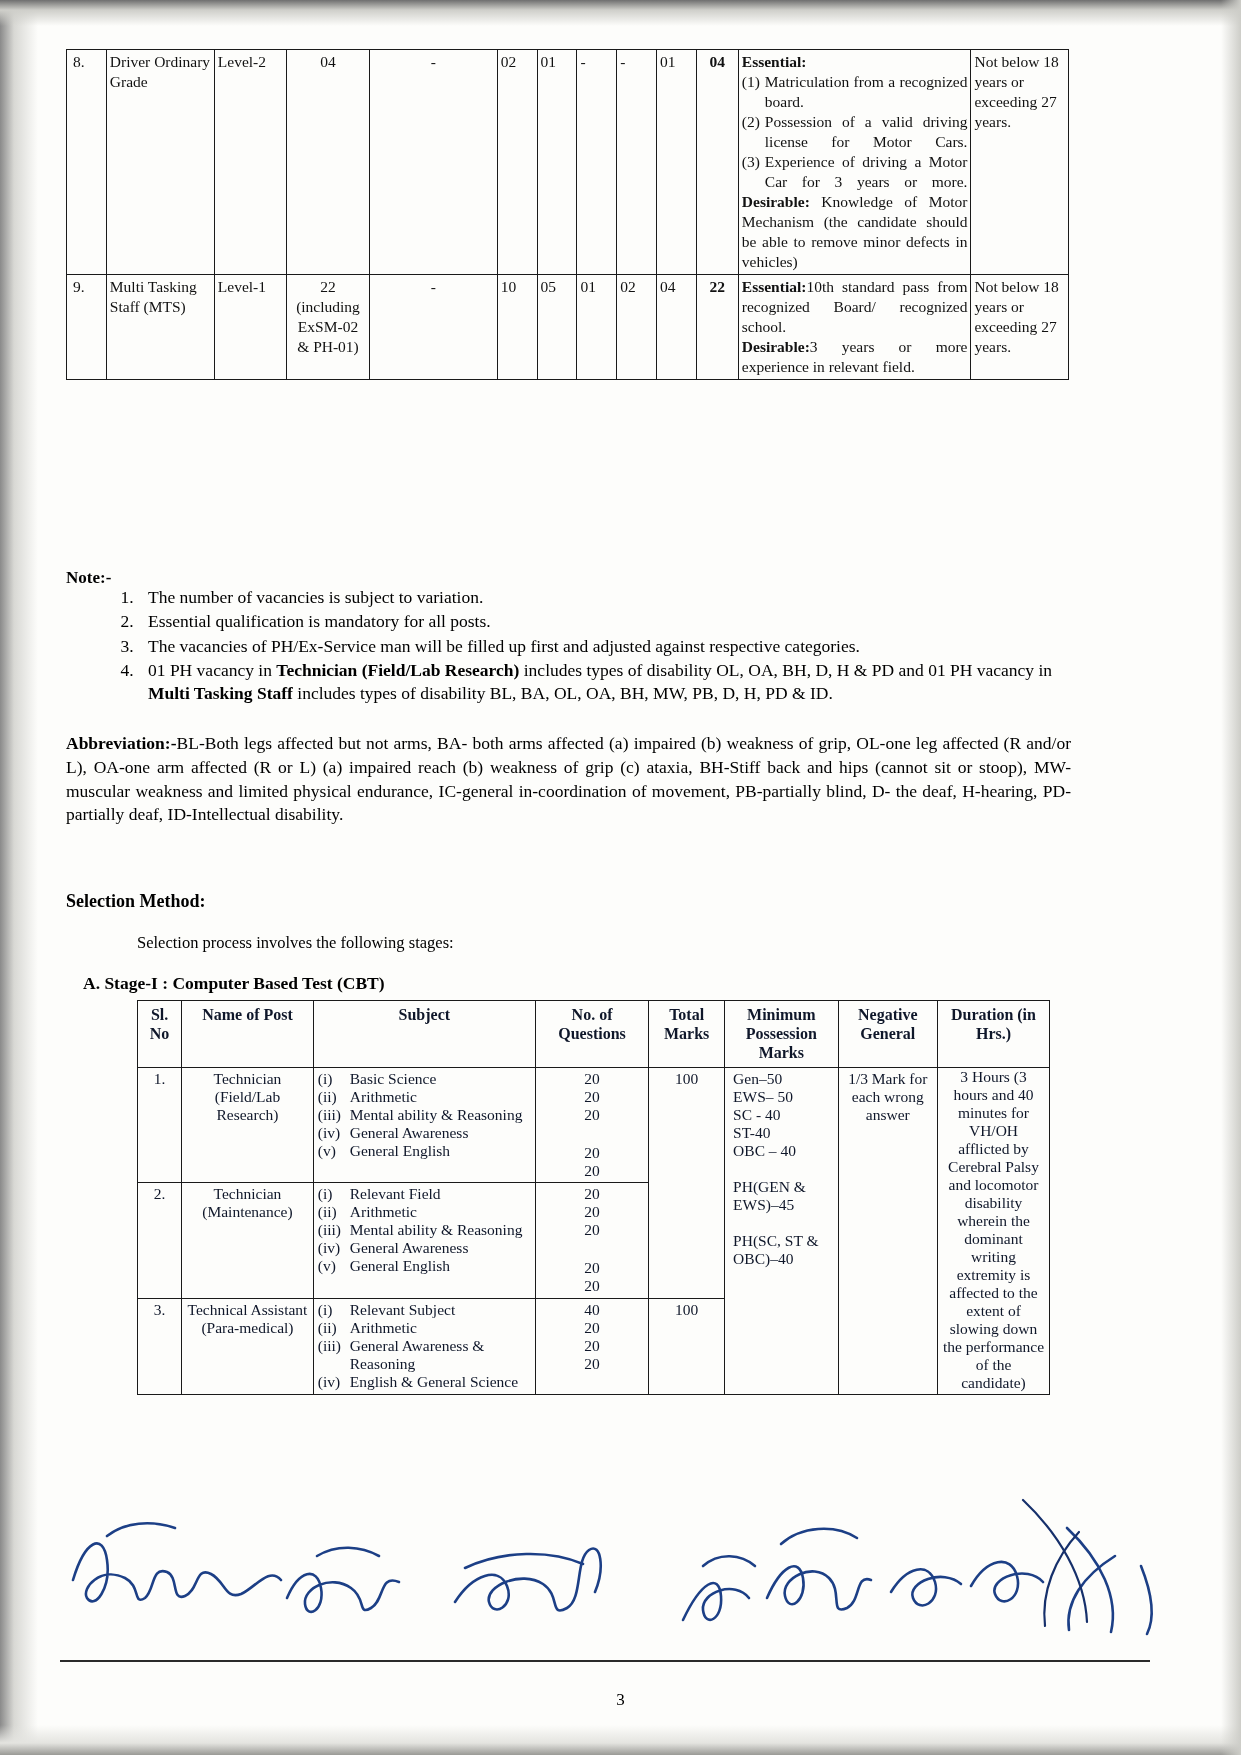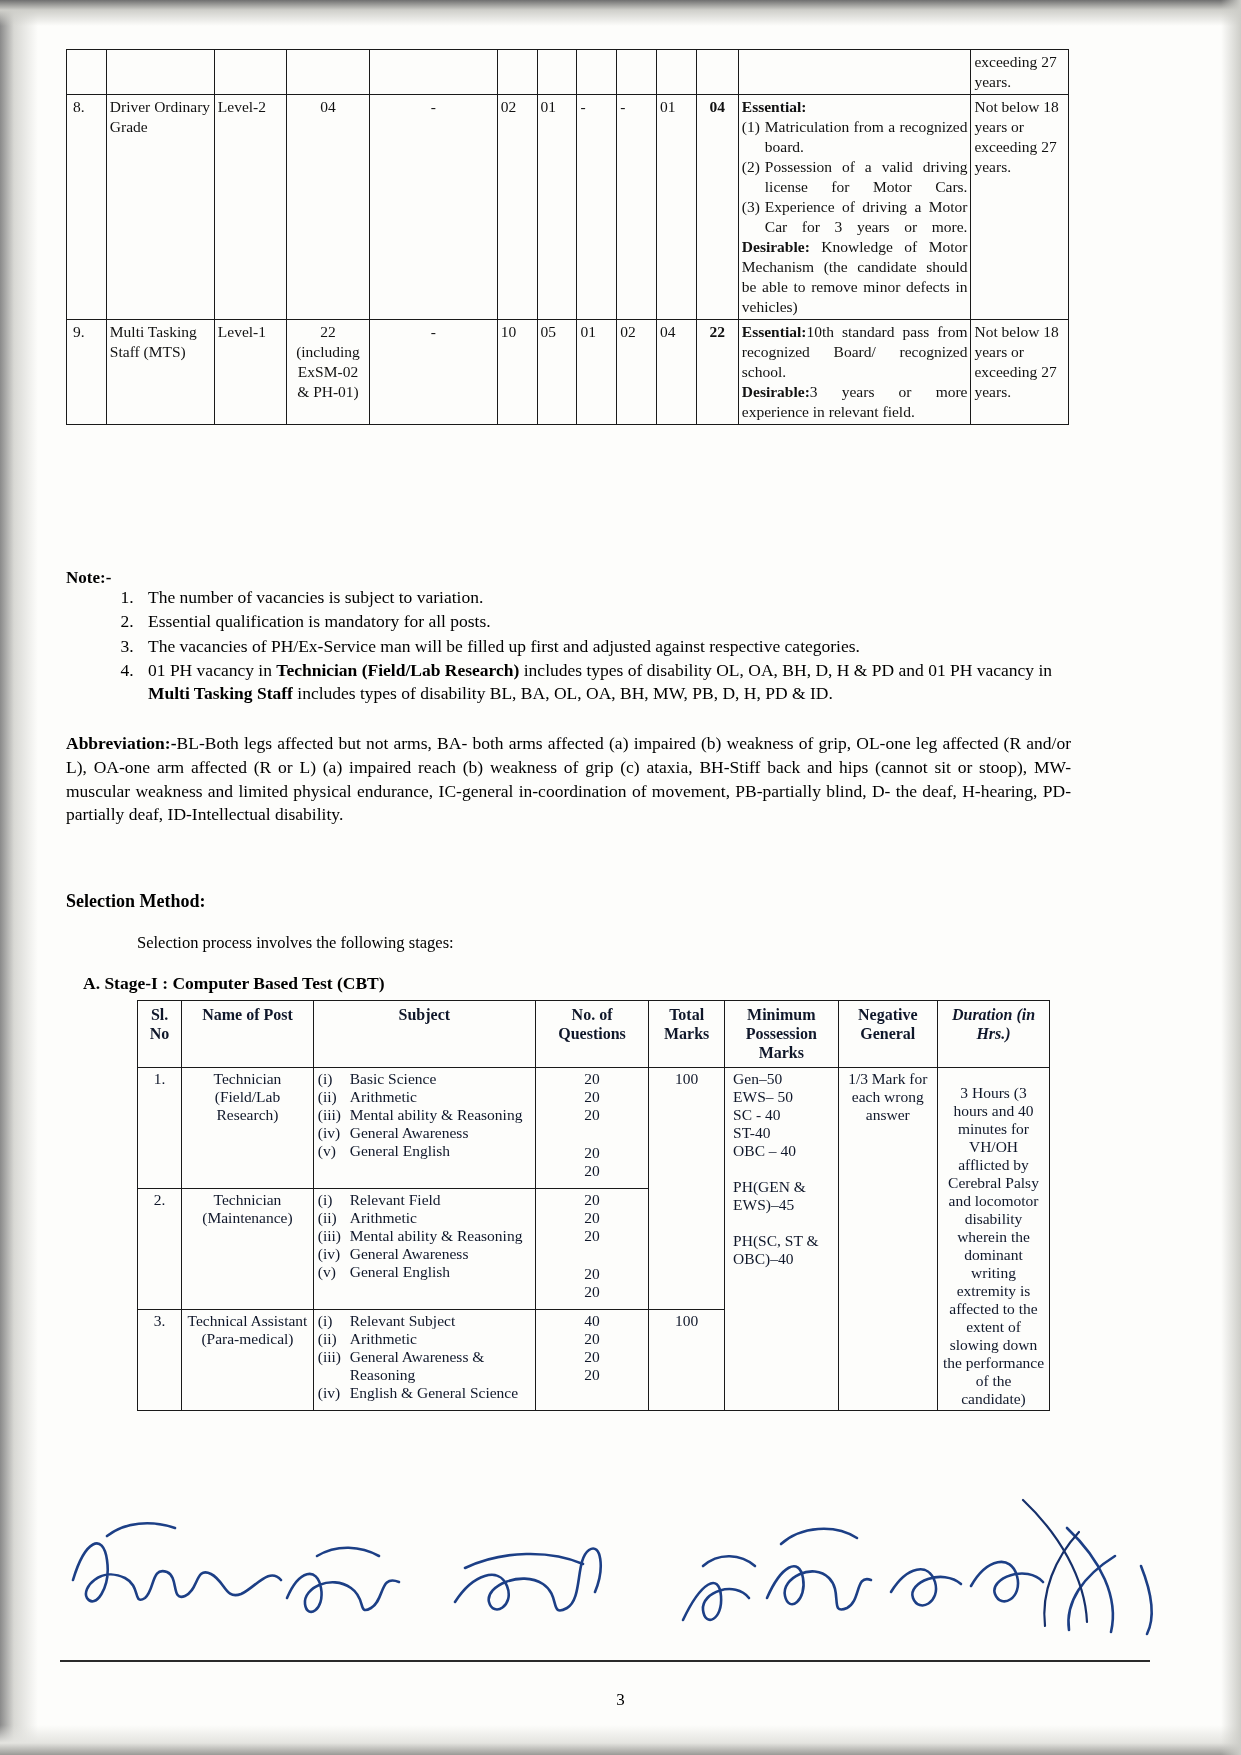--- a/index.html
+++ b/index.html
@@ -77,21 +77,21 @@
   }
   table.cbt td,table.cbt th{border:1px solid #1a1a1a;padding:2px 4px;vertical-align:top;}
   table.cbt th{font-weight:bold;text-align:center;font-size:16px;line-height:1.2;padding:4px 2px;}
   .h-sl{width:40px;}
   .h-post{width:128px;}
   .h-subj{width:222px;}
   .h-q{width:110px;}
   .h-tm{width:72px;}
   .h-mq{width:110px;}
   .h-neg{width:96px;}
-  .h-dur{width:108px;font-style:italic;}
+  .h-dur{width:108px;}
   .ctr{text-align:center;}
   .subjrow{display:flex;}
   .subjrow .rn{flex:0 0 32px;}
   .subjrow .rt{flex:1;}
   .vmid{vertical-align:middle;}
   .nowrapq{white-space:pre-line;}
 
   
   .pageno{position:absolute;left:0;top:1690px;width:1241px;text-align:center;font-size:17px;}
 
@@ -106,35 +106,20 @@
   <div class="scan-edge-l"></div>
   <div class="scan-edge-t"></div>
   <div class="scan-edge-b"></div>
   <div class="scan-edge-r"></div>
 
   <div class="content">
 
     <table class="vac">
       <tbody>
 
-        <tr>
-          <td class="c-sl topcut"></td>
-          <td class="c-post topcut"></td>
-          <td class="c-level topcut"></td>
-          <td class="c-tot topcut"></td>
-          <td class="c-blank topcut"></td>
-          <td class="c-n topcut"></td>
-          <td class="c-n topcut"></td>
-          <td class="c-n topcut"></td>
-          <td class="c-n topcut"></td>
-          <td class="c-n topcut"></td>
-          <td class="c-nb topcut"></td>
-          <td class="c-qual topcut"></td>
-          <td class="c-age topcut">exceeding 27 years.</td>
-        </tr>
 
         <tr>
           <td class="c-sl">8.</td>
           <td class="c-post">Driver Ordinary Grade</td>
           <td class="c-level">Level-2</td>
           <td class="c-tot">04</td>
           <td class="c-blank">-</td>
           <td class="c-n">02</td>
           <td class="c-n">01</td>
           <td class="c-n">-</td>
@@ -251,21 +236,21 @@
           <td class="ctr vmid nowrapq" rowspan="3" style="text-align:left;padding-left:8px;">Gen–50
  EWS–  50
 SC - 40
 ST-40
 OBC – 40
 
 PH(GEN &amp; EWS)–45
 
 PH(SC, ST &amp; OBC)–40</td>
           <td class="ctr vmid" rowspan="3">1/3 Mark for each wrong answer</td>
-          <td class="ctr vmid" rowspan="3" style="vertical-align:top;padding-top:16px;">3 Hours (3 hours and 40 minutes for VH/OH afflicted by Cerebral Palsy and locomotor disability wherein the dominant writing extremity is affected to the extent of slowing down the performance of the candidate)</td>
+          <td class="ctr vmid" rowspan="3" style="vertical-align:top;padding-top:0;">3 Hours (3 hours and 40 minutes for VH/OH afflicted by Cerebral Palsy and locomotor disability wherein the dominant writing extremity is affected to the extent of slowing down the performance of the candidate)</td>
         </tr>
 
         <tr>
           <td class="ctr vmid">2.</td>
           <td class="ctr vmid">Technician (Maintenance)</td>
           <td>
             <div class="subjrow">
               <span class="rn">(i)</span>
               <span class="rt">Relevant Field</span>
             </div>

